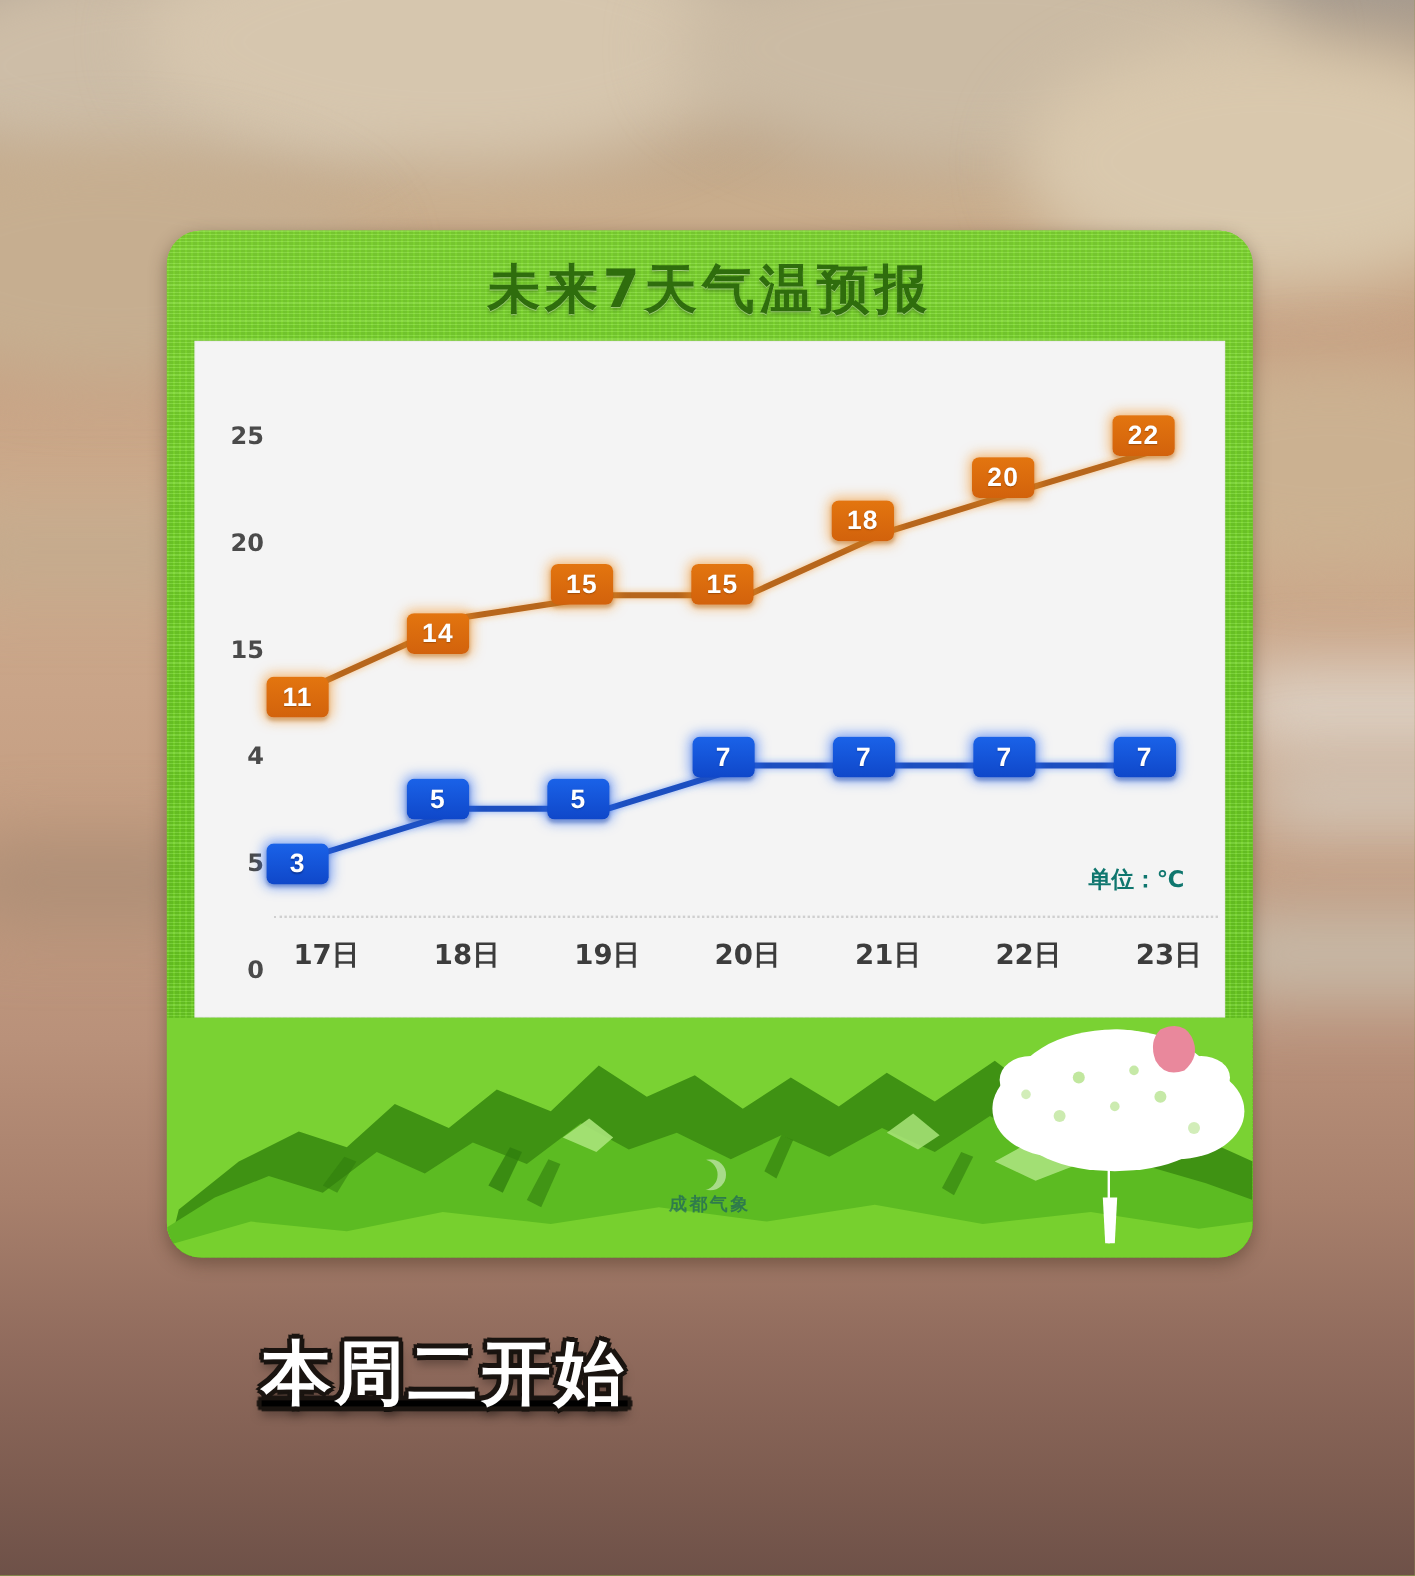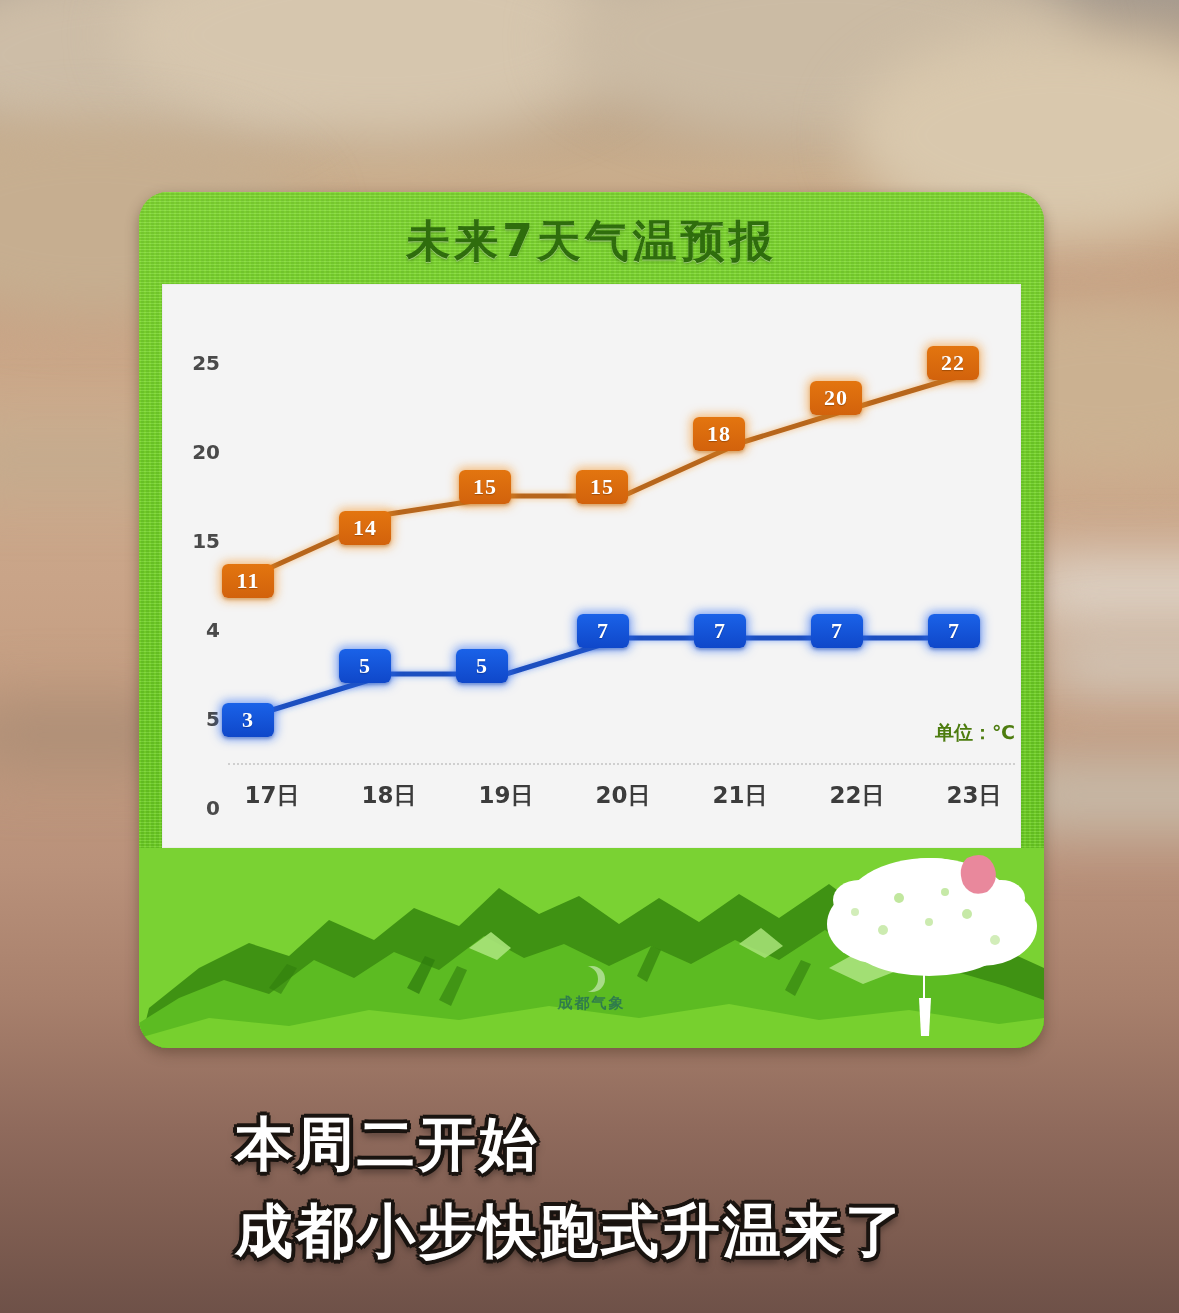--- a/index.html
+++ b/index.html
@@ -78,34 +78,34 @@
     position:absolute;top:496px;width:90px;text-align:center;
     font-size:23px;font-weight:bold;color:#3c3c3c;
     transform:translateX(-50%);
     font-family:"DejaVu Sans","Liberation Sans",sans-serif;
   }
   #zeroline{
     position:absolute;left:66px;right:6px;top:479px;height:0;
     border-top:2px dotted #cfcfcf;
   }
   #unit{
-    position:absolute;right:6px;top:436px;
-    font-size:19px;font-weight:bold;color:#4d7c0f;
+    position:absolute;right:34px;top:436px;
+    font-size:19px;font-weight:bold;color:#0f766e;
     font-family:"DejaVu Sans","Liberation Sans",sans-serif;
     text-align:center;
   }
   svg#lines{position:absolute;inset:0;width:100%;height:100%;}
 
   .badge{
     position:absolute;transform:translate(-50%,-50%);
     min-width:36px;height:34px;padding:0 8px;
     display:flex;align-items:center;justify-content:center;
     border-radius:6px;
     font-size:22px;font-weight:bold;color:#ffffff;
-    font-family:Liberation Serif, serif;
+    font-family:Liberation Sans, sans-serif;
     letter-spacing:1px;
     line-height:1;
   }
   .badge.hi{
     background:linear-gradient(180deg,#e3750f 0%,#d2620c 100%);
     box-shadow:0 0 10px 3px rgba(245,150,40,.55),0 2px 3px rgba(120,60,0,.35);
     text-shadow:0 1px 1px rgba(120,55,0,.55);
   }
   .badge.lo{
     background:linear-gradient(180deg,#1a62e8 0%,#0f47c9 100%);
@@ -123,22 +123,23 @@
   #watermark .wmlogo{
     width:26px;height:26px;margin:0 auto 2px;
     border-radius:50%;
     box-shadow:inset -7px 0 0 0 rgba(255,255,255,.85);
   }
   #watermark .wmtxt{font-size:15px;font-weight:bold;letter-spacing:2px;
     font-family:"DejaVu Sans","Liberation Sans",sans-serif;}
 
   
   #caption{
-    position:absolute;left:17px;right:0;top:1108px;
+    position:absolute;left:0;right:0;top:1108px;
     text-align:center;
+    text-decoration:underline;
   }
   #caption .line{
     font-size:58px;font-weight:bold;color:#ffffff;
     letter-spacing:3px;line-height:1.25;
     font-family:"DejaVu Sans","Liberation Sans",sans-serif;
     text-shadow:
       -3px -3px 0 #1a1410, 3px -3px 0 #1a1410,
       -3px  3px 0 #1a1410, 3px  3px 0 #1a1410,
        0   -4px 0 #1a1410, 0    4px 0 #1a1410,
       -4px  0   0 #1a1410, 4px  0   0 #1a1410,
@@ -293,14 +294,13 @@
 
     <div id="watermark">
       <div class="wmlogo"></div>
       <div class="wmtxt">成都气象</div>
     </div>
   </div>
 </div>
 
 <div id="caption">
   <div class="line l1">本周二开始</div>
-  <div class="line l2">成都小步快跑式升温来了</div>
 </div>
 
 </body></html>

